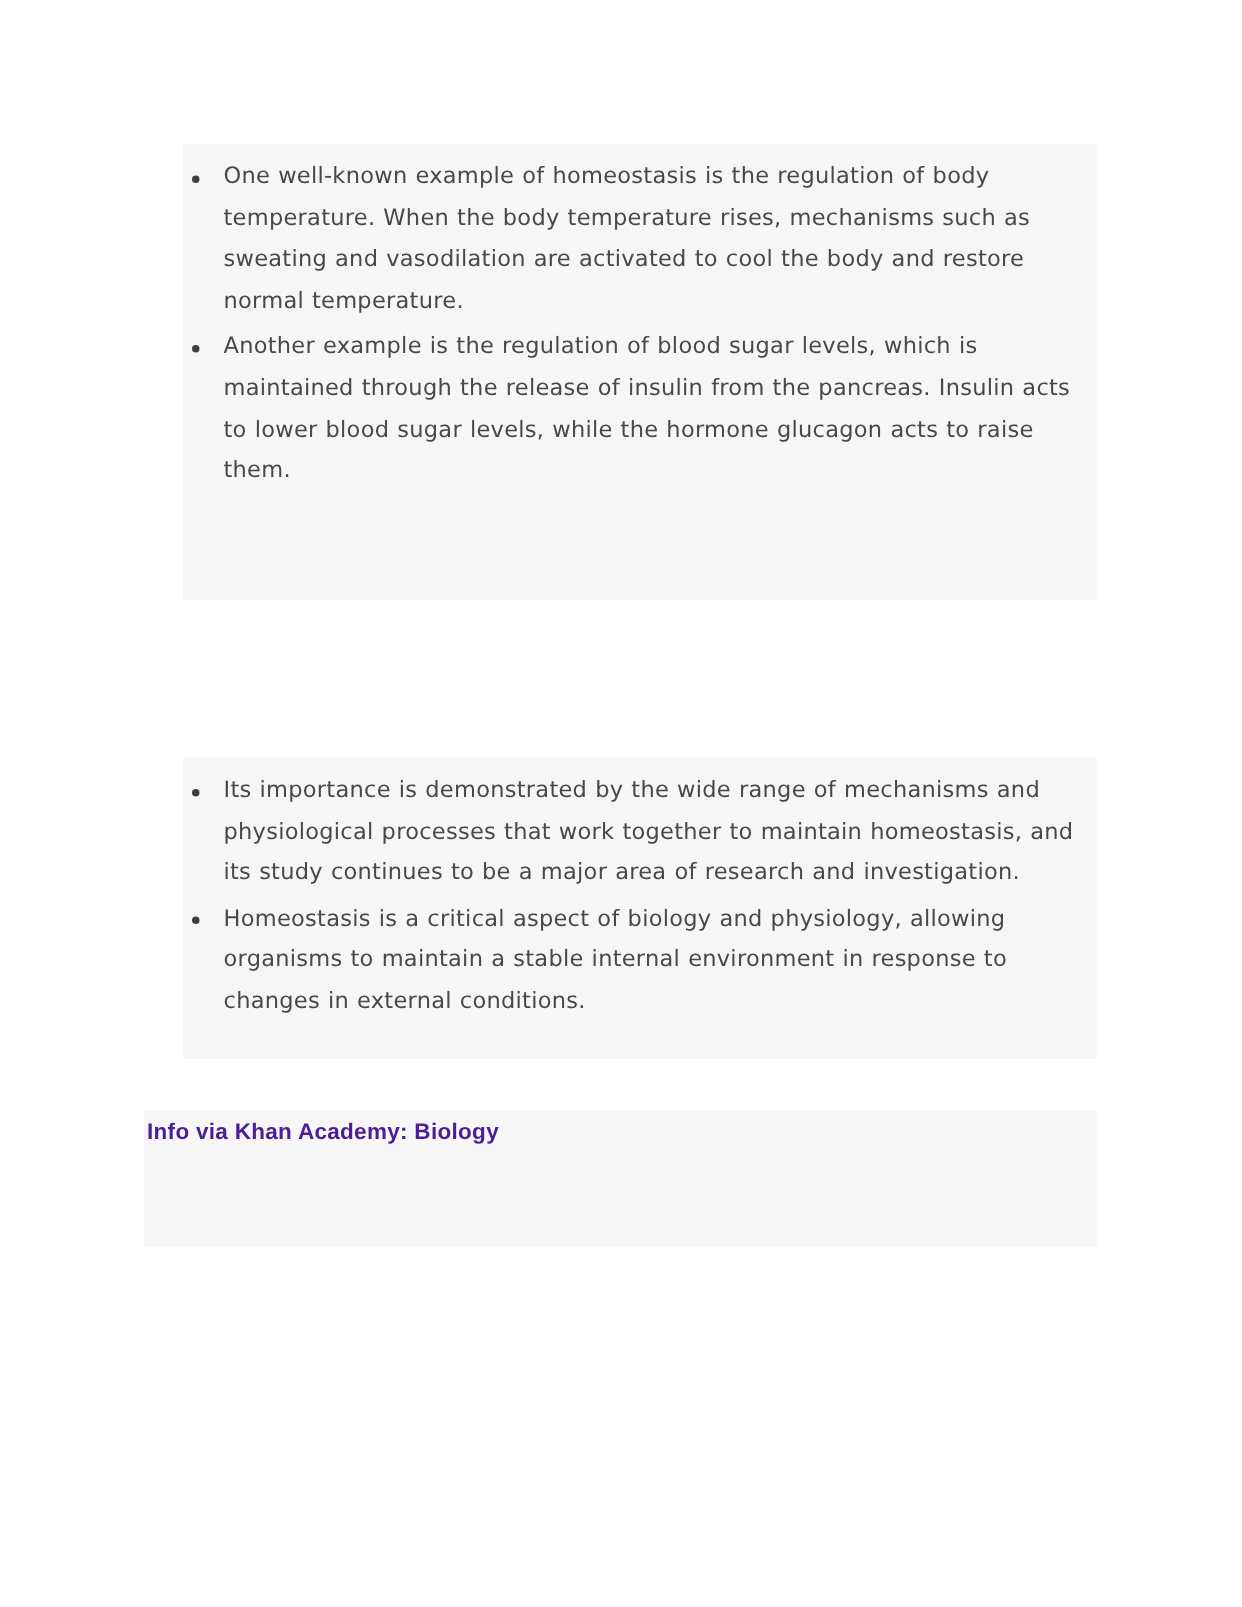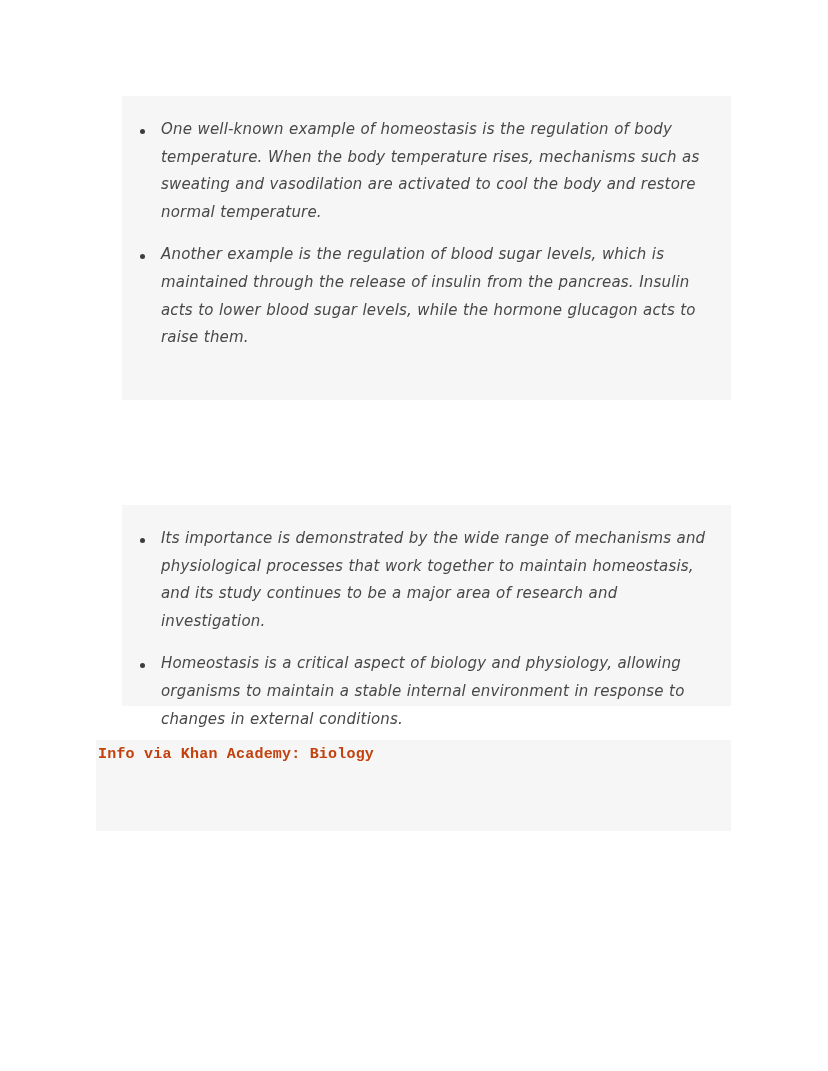--- a/index.html
+++ b/index.html
@@ -39,29 +39,28 @@
   #block-conclusion-points { top: 505px; height: 201px; }
 
   .bullet-list {
     list-style: none;
     margin: 0;
     padding: 0;
     position: relative;
   }
   .bullet-item {
     position: relative;
-    margin: 15px;
+    margin: 3px;
     padding: 0 6px 0 24px;
     color: #484848;
     font-family: "DejaVu Sans", sans-serif;
     font-size: 15px;
     line-height: 27.6px;
     letter-spacing: 0.18px;
     word-spacing: 0.4px;
-    font-style: italic;
   }
   .bullet-item::before {
     content: "";
     position: absolute;
     left: 3px;
     top: 12.5px;
     width: 5px;
     height: 5px;
     border-radius: 50%;
     background: #3d3d3d;
@@ -92,26 +91,26 @@
   .panel-source {
     left: 96px;
     width: 635px;
     top: 740px;
     height: 91px;
   }
   .source-link {
     position: absolute;
     left: 2px;
     top: 3px;
-    font-family: Liberation Mono, monospace;
+    font-family: Liberation Sans, sans-serif;
     font-size: 15px;
     font-weight: bold;
     line-height: 24px;
     letter-spacing: 0.2px;
-    color: #c2410c;
+    color: #4c1d95;
     text-decoration: none;
     white-space: nowrap;
     cursor: pointer;
   }
 </style>
 </head>
 <body>
 
 <div class="page">
 

